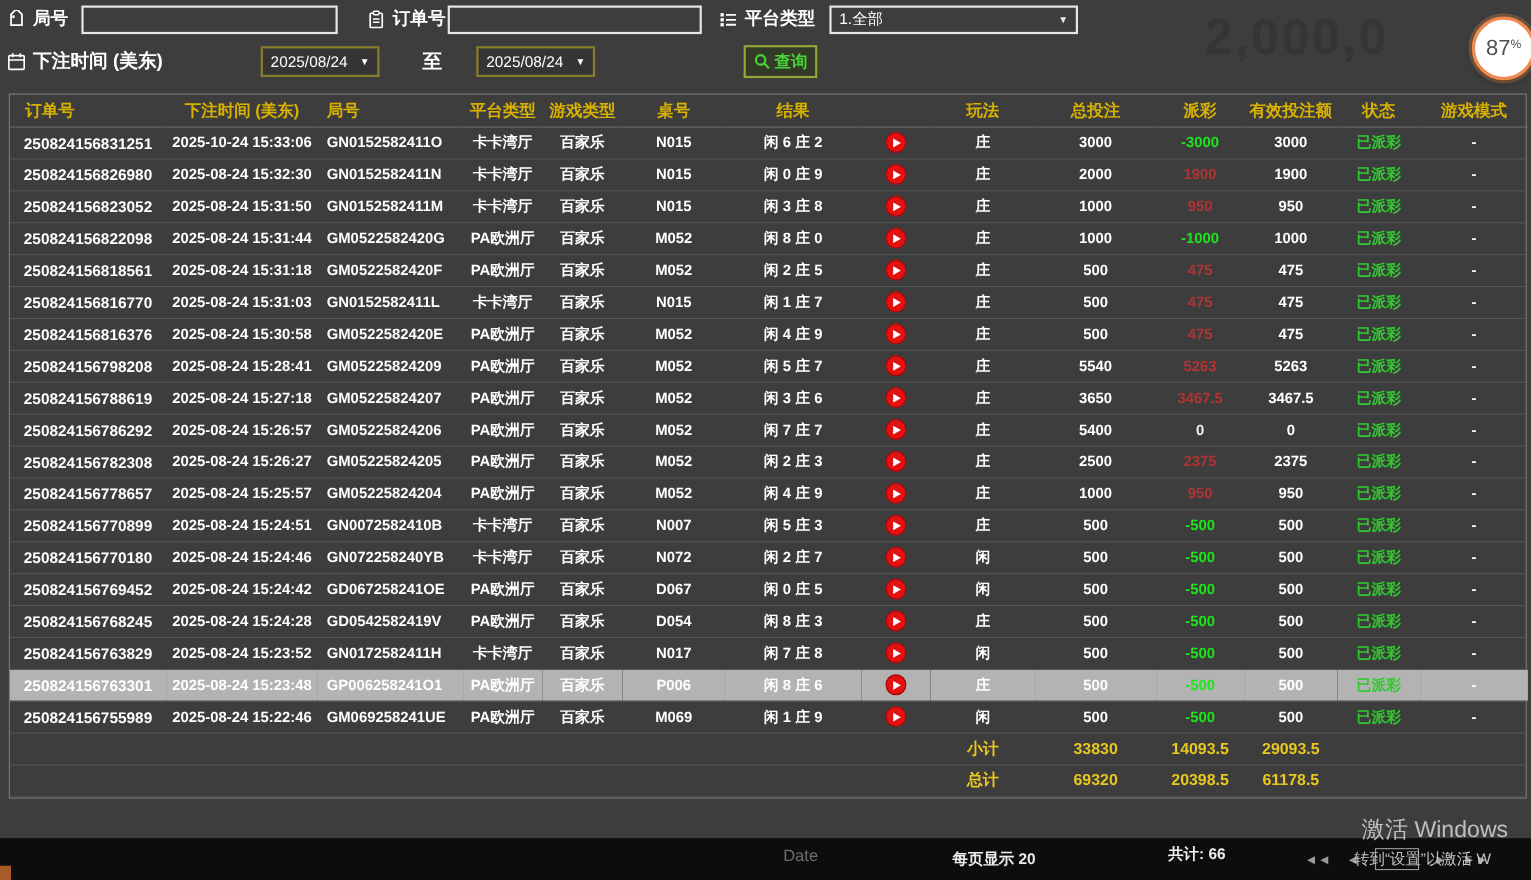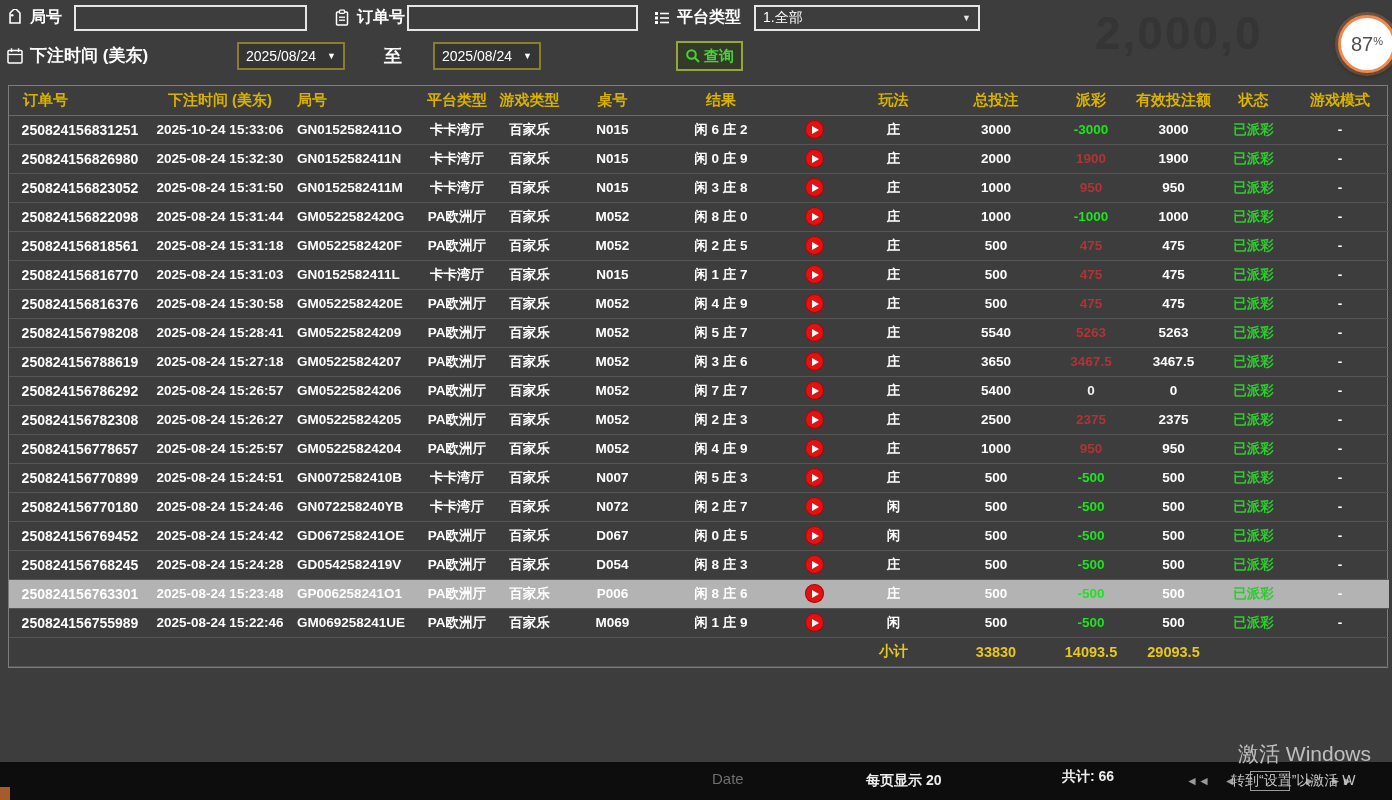--- a/index.html
+++ b/index.html
@@ -483,20 +483,38 @@
           <td class="c-play"><span class="play-btn">
               <i></i>
             </span></td>
           <td class="c-beton">庄</td>
           <td class="c-total">500</td>
           <td class="c-payout pay-neg">-500</td>
           <td class="c-valid">500</td>
           <td class="c-status">已派彩</td>
           <td class="c-mode">-</td>
         </tr>
+        <tr>
+          <td class="c-order">250824156763829</td>
+          <td class="c-time">2025-08-24 15:23:52</td>
+          <td class="c-round left">GN0172582411H</td>
+          <td class="c-platform">卡卡湾厅</td>
+          <td class="c-game">百家乐</td>
+          <td class="c-tableno">N017</td>
+          <td class="c-result">闲 7 庄 8</td>
+          <td class="c-play"><span class="play-btn">
+              <i></i>
+            </span></td>
+          <td class="c-beton">闲</td>
+          <td class="c-total">500</td>
+          <td class="c-payout pay-neg">-500</td>
+          <td class="c-valid">500</td>
+          <td class="c-status">已派彩</td>
+          <td class="c-mode">-</td>
+        </tr>
         <tr class="selected">
           <td class="c-order">250824156763301</td>
           <td class="c-time">2025-08-24 15:23:48</td>
           <td class="c-round left">GP006258241O1</td>
           <td class="c-platform">PA欧洲厅</td>
           <td class="c-game">百家乐</td>
           <td class="c-tableno">P006</td>
           <td class="c-result">闲 8 庄 6</td>
           <td class="c-play"><span class="play-btn">
               <i></i>
@@ -537,20 +555,36 @@
           <td class="c-tableno"></td>
           <td class="c-result"></td>
           <td class="c-play"></td>
           <td class="c-beton">小计</td>
           <td class="c-total">33830</td>
           <td class="c-payout">14093.5</td>
           <td class="c-valid">29093.5</td>
           <td class="c-footstatus"></td>
           <td class="c-mode"></td>
         </tr>
+        <tr class="totals">
+          <td class="c-order"></td>
+          <td class="c-time"></td>
+          <td class="c-round left"></td>
+          <td class="c-platform"></td>
+          <td class="c-game"></td>
+          <td class="c-tableno"></td>
+          <td class="c-result"></td>
+          <td class="c-play"></td>
+          <td class="c-beton">总计</td>
+          <td class="c-total">69320</td>
+          <td class="c-payout">20398.5</td>
+          <td class="c-valid">61178.5</td>
+          <td class="c-footstatus"></td>
+          <td class="c-mode"></td>
+        </tr>
       </tfoot>
   </table>
 </div>
 
 <div class="bottom-bar">
   <span class="date-ghost">Date</span>
   <span class="per-page">每页显示 20</span>
   <span class="total-count">共计: 66</span>
   <div class="pager">
     <span>◄◄</span>

